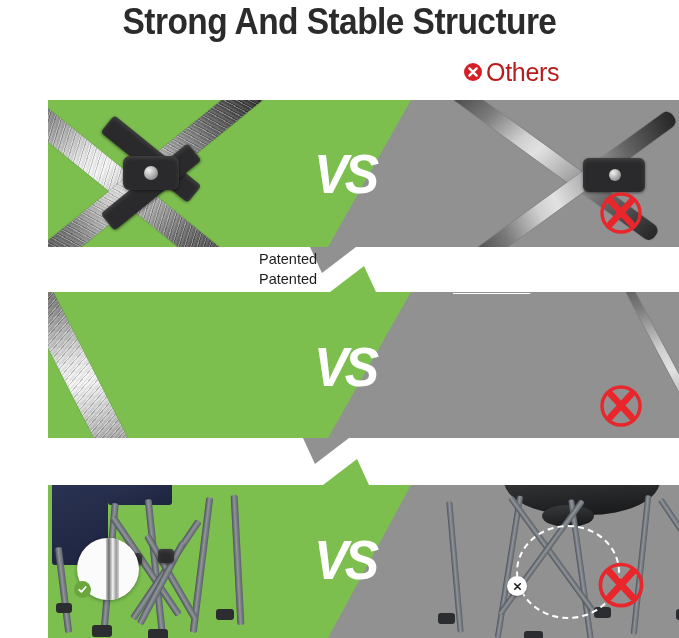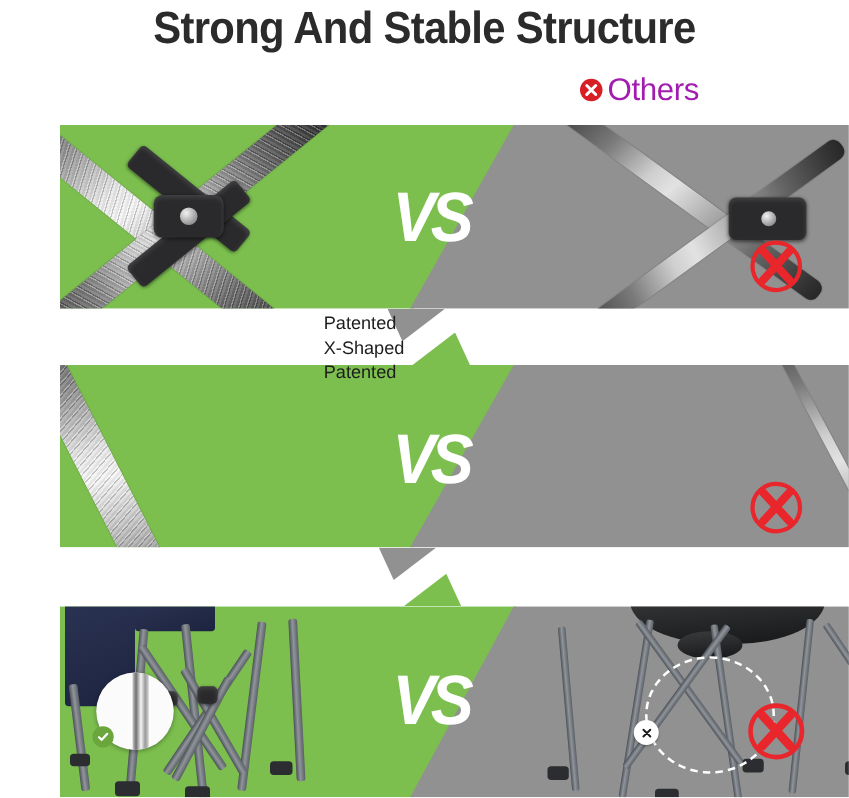--- a/index.html
+++ b/index.html
@@ -16,21 +16,21 @@
     transform:scaleX(0.93);transform-origin:center;
     white-space:nowrap;
   }
 
   
   .hdr{position:absolute;top:57px;height:30px;display:flex;align-items:center;}
   .hdr-ours{left:163px;}
   .hdr-others{left:463px;}
   .hdr-txt{font-size:25px;letter-spacing:-0.3px;}
   .hdr-ours .hdr-txt{color:#5a9a3e;}
-  .hdr-others .hdr-txt{color:#a21caf;}
+  .hdr-others .hdr-txt{color:#b91c1c;}
   .badge{width:20px;height:20px;border-radius:50%;display:flex;
          align-items:center;justify-content:center;margin-right:3px;flex:none;}
   .badge svg{display:block;}
 
   
   .row{position:absolute;left:0;width:679px;margin-left:48px;}
   .r1{top:100px;height:147px;}
   .r2{top:292px;height:146px;}
   .r3{top:485px;height:153px;}
 
@@ -55,21 +55,21 @@
       transform:scaleX(0.92);transform-origin:left center;}
   .vs1{left:314px;top:146px;}
   .vs2{left:314px;top:339px;}
   .vs3{left:314px;top:532px;}
 
   
   .cap{position:absolute;z-index:5;font-size:14.5px;line-height:1.35;}
   .cap-l{color:#1d1d1d;}
   .cap-r{color:#ffffff;}
   .c1l{left:211px;top:150px;width:110px;}
-  .c1r{left:405px;top:158px;width:140px;}
+  .c1r{left:405px;top:158px;width:140px;text-decoration:underline;}
 
   
   .redx{position:absolute;z-index:7;}
   .x1{left:597px;top:188px;}
   .x2{left:597px;top:381px;}
   .x3{left:595px;top:558px;}
 
   
   .art{position:absolute;inset:0;}
   .tube{position:absolute;border-radius:7px;
@@ -155,21 +155,20 @@
         <div class="tube tube-g" style="left:138px;top:156px;width:250px;height:17px;
              transform:rotate(-36deg);transform-origin:left top;"></div>
         <div class="buckle" style="left:255px;top:58px;width:62px;height:34px;
              border-radius:6px;"></div>
         <div class="rivet" style="left:281px;top:69px;width:12px;height:12px;"></div>
       </div>
     </div>
 
     <div class="cap cap-l c1l">
       <div>Patented</div>
-      <div>X-Shaped</div>
       <div>Patented</div>
     </div>
     <div class="cap cap-r c1r">
       <div>Normal</div>
       <div>Safe Buckle</div>
     </div>
   </div>
 
   <div class="row r2">
     <div class="panel green">

